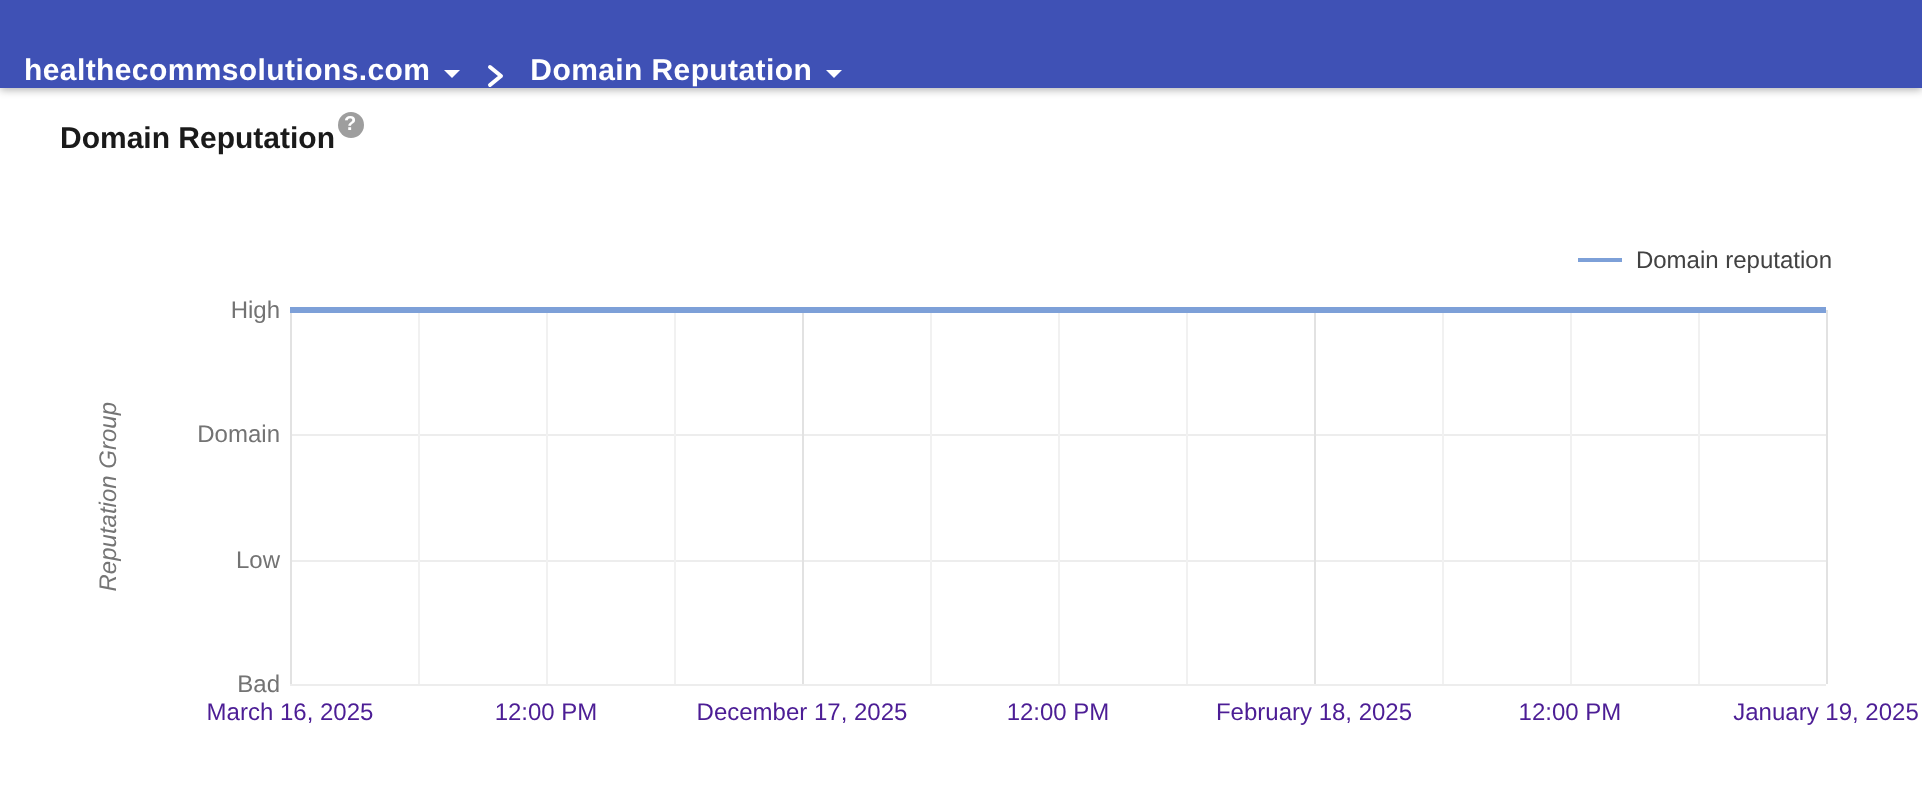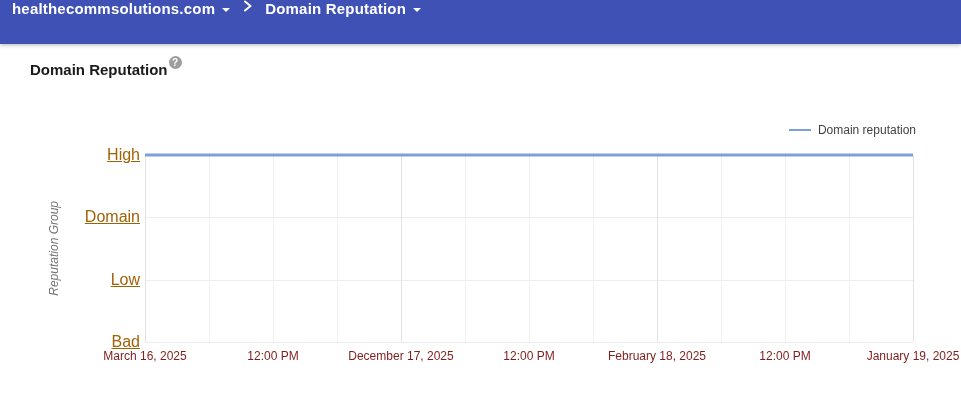--- a/index.html
+++ b/index.html
@@ -1,21 +1,21 @@
 <!DOCTYPE html>
 <html><head>
 <meta charset="utf-8">
 <style>
   html,body{margin:0;padding:0;background:#fff;}
   .page{position:relative;width:961px;height:403px;background:#ffffff;overflow:hidden;
         font-family:"Liberation Sans",sans-serif;}
 
   
   .appbar{position:absolute;left:0;top:0;width:961px;height:44px;background:#3f51b5;
-          display:flex;align-items:flex-start;padding-left:12px;box-sizing:border-box;
+          display:flex;align-items:flex-end;padding-left:12px;box-sizing:border-box;
           box-shadow:0 1px 4px rgba(0,0,0,.30);color:#fff;}
   .crumb{display:flex;align-items:center;cursor:pointer;font-size:15px;font-weight:700;letter-spacing:.2px;}
   .caret{width:0;height:0;border-left:4px solid transparent;border-right:4px solid transparent;
          border-top:4px solid #ffffff;margin-left:7px;transform:translateY(1px);}
   .chev{margin:0 13px;display:flex;align-items:center;}
 
   
   .title-row{position:absolute;left:30px;top:61px;display:flex;align-items:flex-start;}
   .page-title{margin:0;font-size:15px;line-height:18px;font-weight:700;color:#1a1a1a;}
   .help{width:13px;height:13px;border-radius:50%;background:#9e9e9e;color:#fff;
@@ -26,28 +26,28 @@
   .legend{position:absolute;top:123px;right:45px;display:flex;align-items:center;gap:7px;
           font-size:12px;color:#424242;}
   .legend-line{width:22px;height:2px;background:#7da0d8;}
 
   
   .ytitle{position:absolute;left:44px;top:155px;width:20px;height:187px;
           display:flex;align-items:center;justify-content:center;}
   .ytitle span{writing-mode:vertical-rl;transform:rotate(180deg);font-size:12px;
                font-style:italic;color:#757575;white-space:nowrap;}
   .ylabels{position:absolute;left:0;top:155px;width:140px;height:187px;}
-  .ylab{position:absolute;right:0;transform:translateY(-50%);font-size:16px;color:#a16207;text-decoration:underline;}
+  .ylab{position:absolute;right:0;transform:translateY(-50%);font-size:12px;color:#737373;}
   .plot{position:absolute;left:145px;top:155px;width:768px;height:187px;}
   .vgrid{position:absolute;top:0;bottom:0;width:1px;background:#f1f1f1;}
   .vgrid.major{background:#e2e2e2;}
   .hgrid{position:absolute;left:0;right:0;height:1px;background:#ededed;}
   .plot svg{position:absolute;left:0;top:0;overflow:visible;}
   .xlabels{position:absolute;left:145px;top:349px;width:768px;height:14px;}
-  .xlab{position:absolute;transform:translateX(-50%);font-size:12px;color:#7f1d1d;white-space:nowrap;}
+  .xlab{position:absolute;transform:translateX(-50%);font-size:12px;color:#4c1d95;white-space:nowrap;}
 </style>
 </head>
 <body>
 
 <div class="page">
 
   <div class="appbar">
     <div class="crumb">
       <span>healthecommsolutions.com</span>
       <span class="caret"></span>

